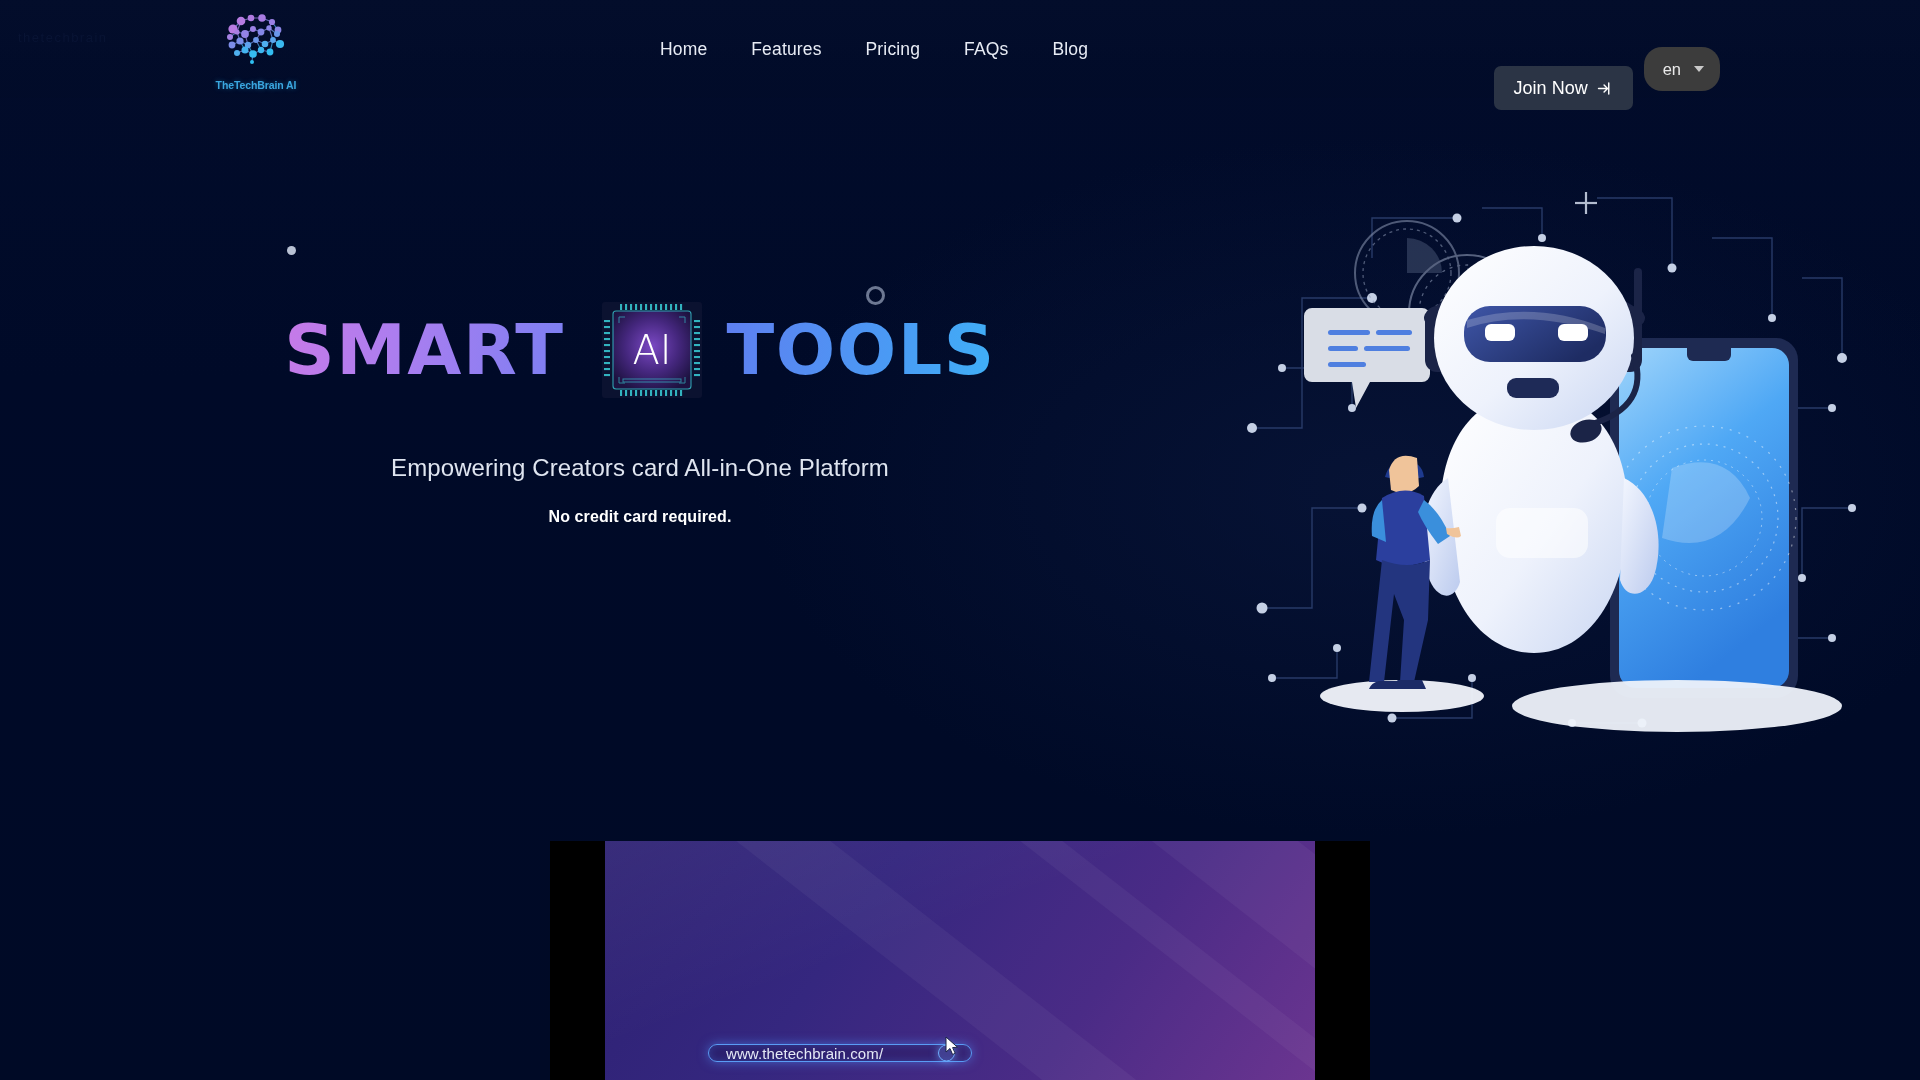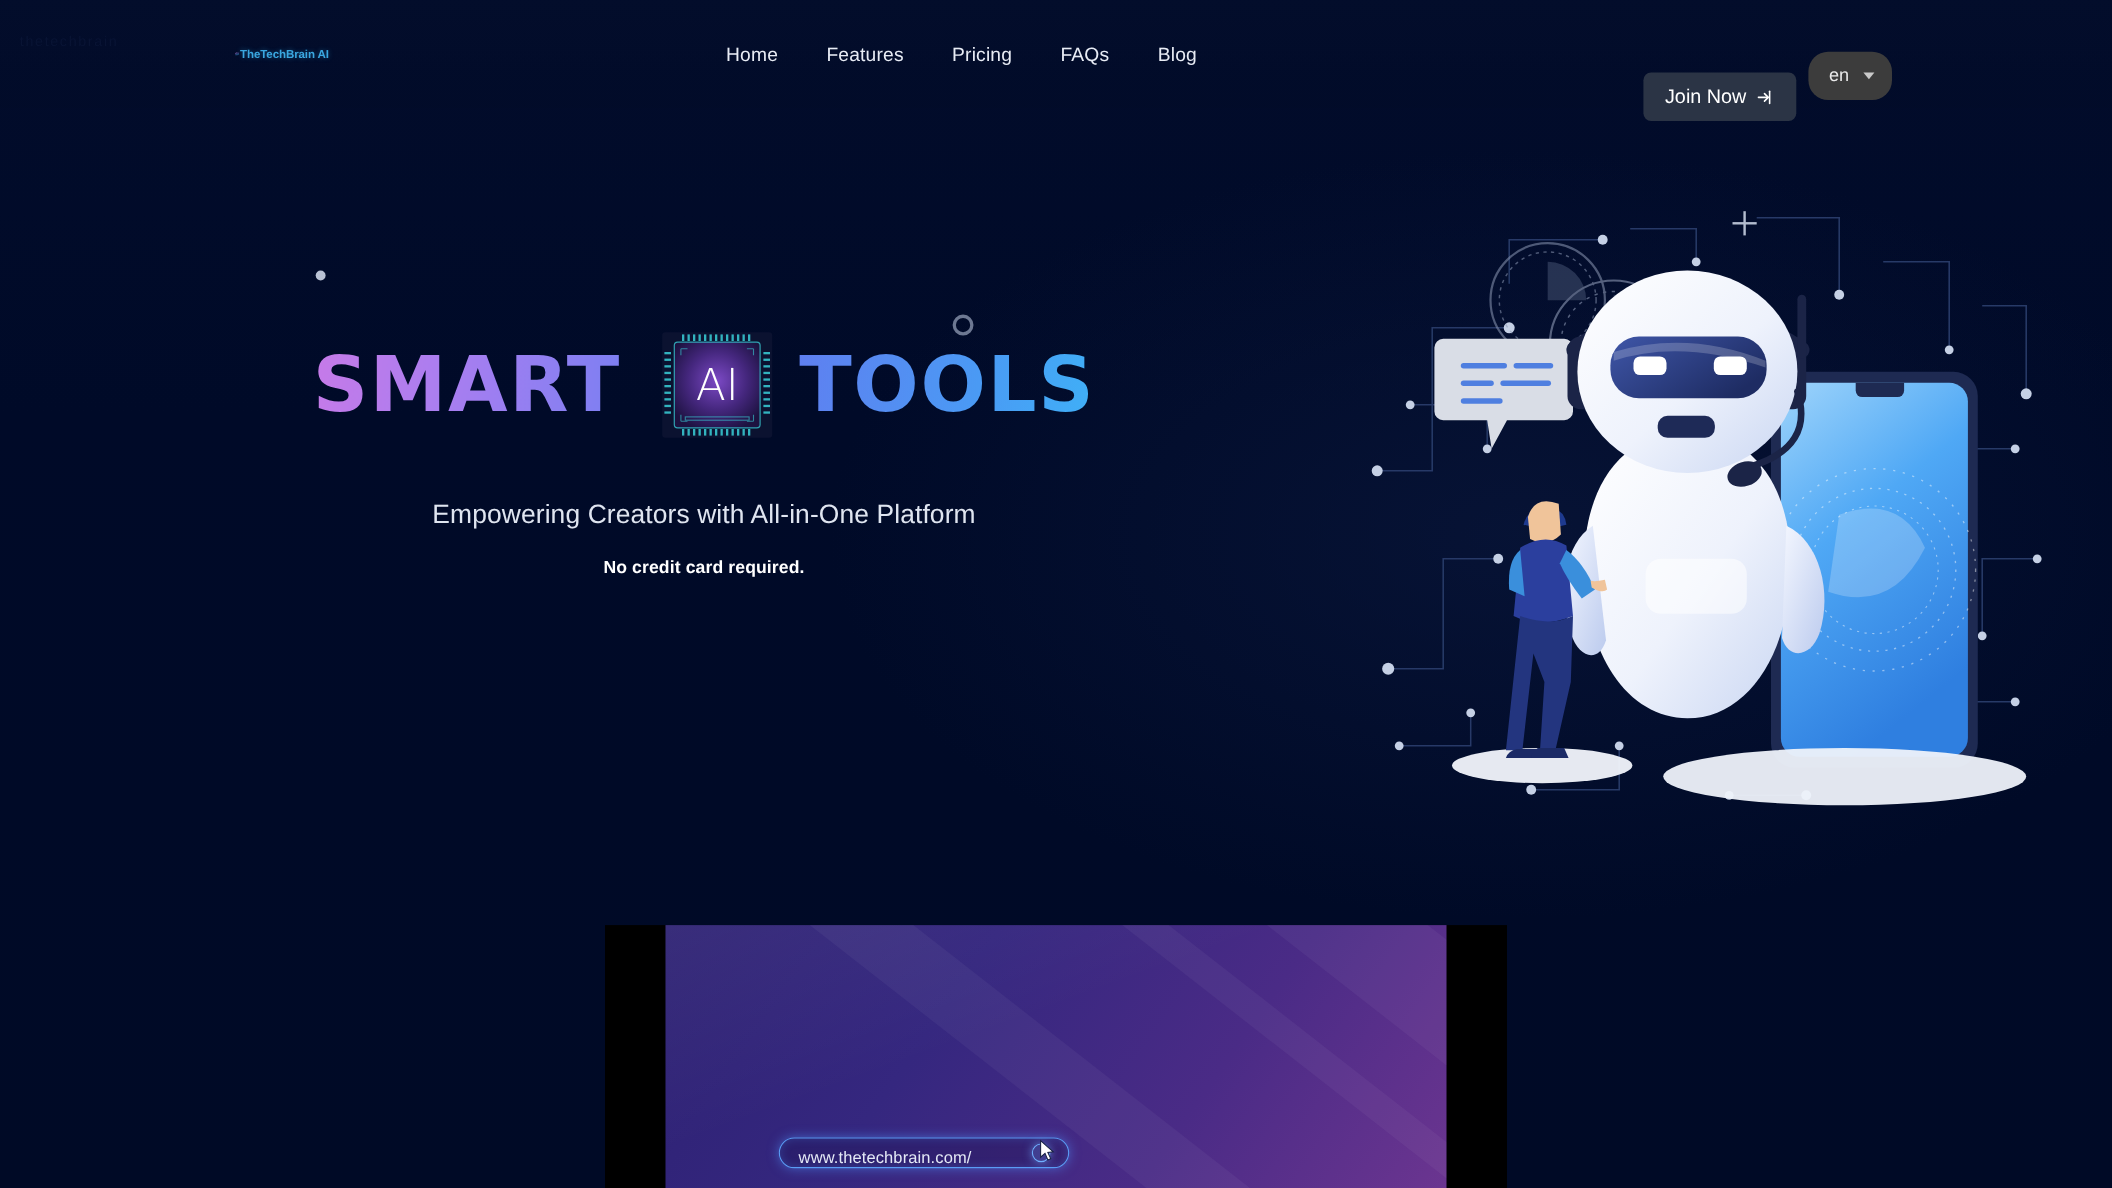--- a/index.html
+++ b/index.html
@@ -46,21 +46,21 @@
   }
 
   
   .logo-wrap {
     position: absolute;
     left: 213px;
     top: 7px;
     width: 86px;
     height: 84px;
     display: flex;
-    flex-direction: row;
+    flex-direction: column;
     align-items: center;
     justify-content: space-between;
     cursor: pointer;
   }
   .logo-mark { width: 82px; height: 62px; display: block; }
   .logo-text {
     margin-top: 1px;
     font-size: 10.5px;
     font-weight: 700;
     letter-spacing: -0.1px;
@@ -286,27 +286,27 @@
   .streak-a { left: 80px;  top: -40px; width: 58px;  height: 560px; }
   .streak-b { left: 300px; top: -90px; width: 26px;  height: 620px; }
   .streak-c { left: 470px; top: -60px; width: 90px;  height: 600px; }
   .streak-d { left: 640px; top: -110px; width: 40px; height: 640px; }
 
   .url-bar {
     position: absolute;
     left: 103px;
     bottom: 18px;
     width: 264px;
-    height: 28px;
+    height: 18px;
     border: 1.6px solid #5a9cf5;
     border-radius: 17px;
     background: rgba(20,15,70,0.28);
     box-shadow: 0 0 11px rgba(80,150,255,0.55), inset 0 0 9px rgba(80,150,255,0.25);
     display: flex;
-    align-items: flex-end;
+    align-items: flex-start;
     padding: 0 10px 0 17px;
     cursor: text;
   }
   .url-text {
     font-size: 15px;
     color: #e4e9f6;
     letter-spacing: 0.1px;
     white-space: nowrap;
     font-family: "Liberation Sans", sans-serif;
   }
@@ -493,21 +493,21 @@
               <path d="M85 83 h-6 M85 83 v-6"></path>
               <rect x="23" y="79" width="58" height="3"></rect>
             </g>
             <text x="52" y="64" text-anchor="middle" font-family="DejaVu Sans, sans-serif" font-size="40" font-weight="300" fill="#ffffff">AI</text>
           </svg>
         </span>
 
         <span class="word word-tools">TOOLS</span>
       </div>
 
-      <p class="subhead">Empowering Creators with All-in-One Platform</p>
+      <p class="subhead">Empowering Creators card All-in-One Platform</p>
 
 
       <p class="cta-note">No credit card required.</p>
     </div>
 
     <div class="hero-art">
       <svg viewBox="0 0 620 560">
         <defs>
           <linearGradient id="botBody" x1="0" y1="0" x2="1" y2="1">
             <stop offset="0%" stop-color="#ffffff"></stop>

